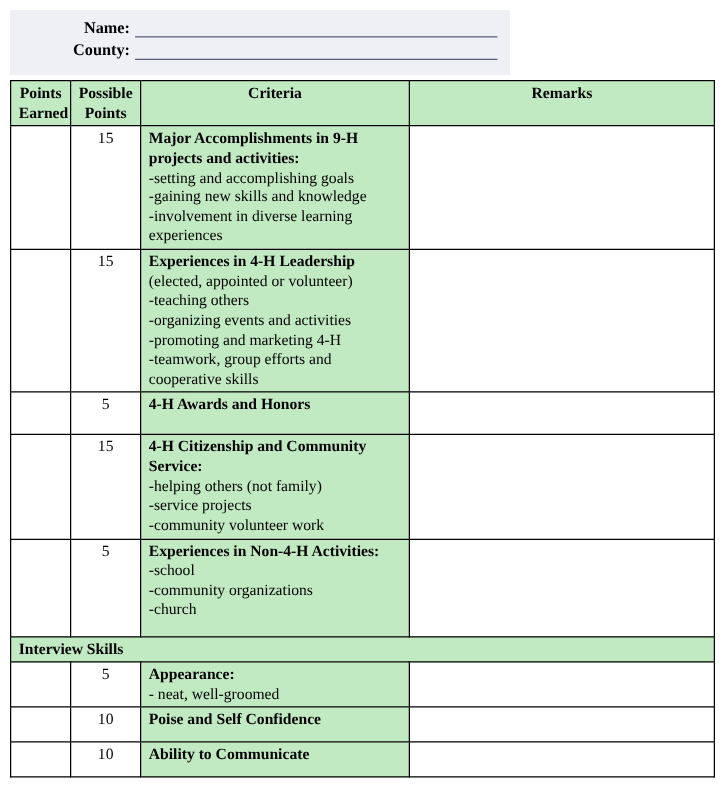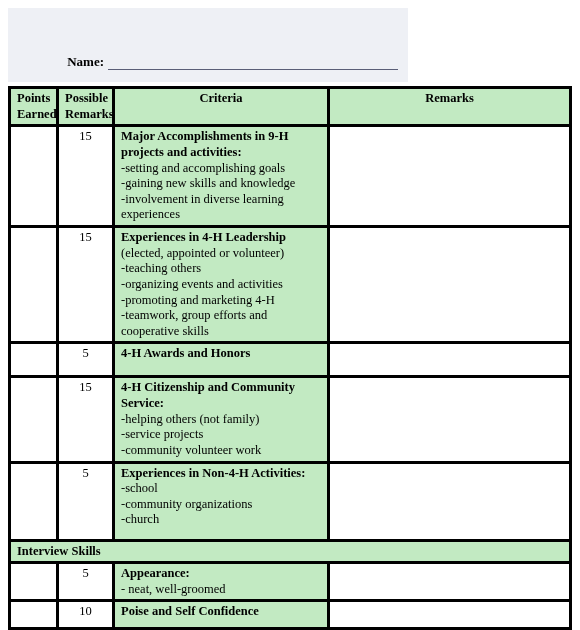--- a/index.html
+++ b/index.html
@@ -21,34 +21,33 @@
       display: flex;
       align-items: flex-end;
       margin-bottom: 2px;
     }
     .header-label {
       font-weight: bold;
       width: 90px;
       text-align: right;
       padding-right: 4px;
       font-size: 13px;
-      margin-top: 40px;
     }
     .header-line {
       flex: 1;
       border-bottom: 1px solid #5a5e77;
       height: 14px;
     }
     table.main {
       border-collapse: collapse;
       width: 100%;
       table-layout: fixed;
     }
     table.main th, table.main td {
-      border: 3px solid #000000;
+      border: 1px solid #000000;
       vertical-align: top;
       padding: 2px 6px;
       font-size: 12.5px;
       line-height: 1.25;
     }
     table.main th {
       background: #c2eac2;
       font-weight: bold;
       text-align: center;
     }
@@ -68,33 +67,37 @@
     }
   </style>
 </head>
 <body>
 
 <div class="header-block">
   <div class="header-row">
     <div class="header-label">Name:</div>
     <div class="header-line"></div>
   </div>
+  <div class="header-row">
+    <div class="header-label">County:</div>
+    <div class="header-line"></div>
+  </div>
 </div>
 
 <table class="main">
   <colgroup>
     <col class="c1">
       <col class="c2">
       <col class="c3">
       <col class="c4">
   </colgroup>
   <thead>
     <tr>
       <th>Points Earned</th>
-      <th>Possible Remarks</th>
+      <th>Possible Points</th>
       <th>Criteria</th>
       <th>Remarks</th>
     </tr>
   </thead>
   <tbody id="tbody">
       <tr>
         <td></td>
         <td class="points-possible">15</td>
         <td class="criteria-cell"><span class="criteria-bold">Major Accomplishments in 9-H projects and activities:</span><br><span class="criteria-sub">-setting and accomplishing goals</span><br><span class="criteria-sub">-gaining new skills and knowledge</span><br><span class="criteria-sub">-involvement in diverse learning experiences</span></td>
         <td></td>

